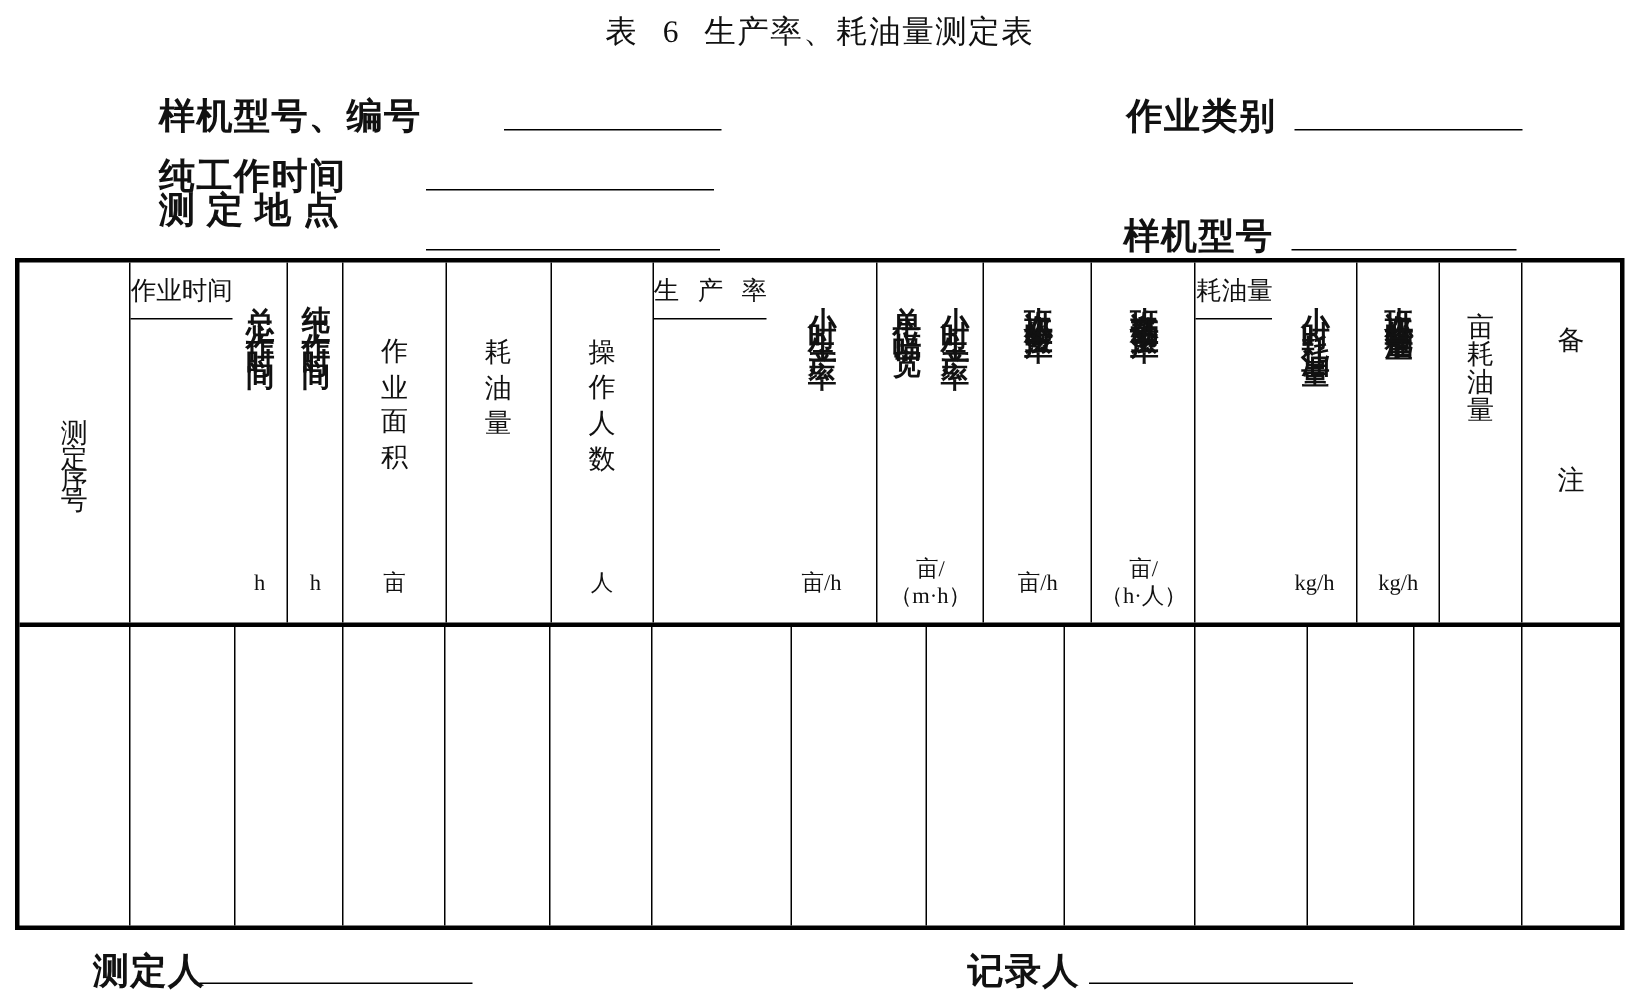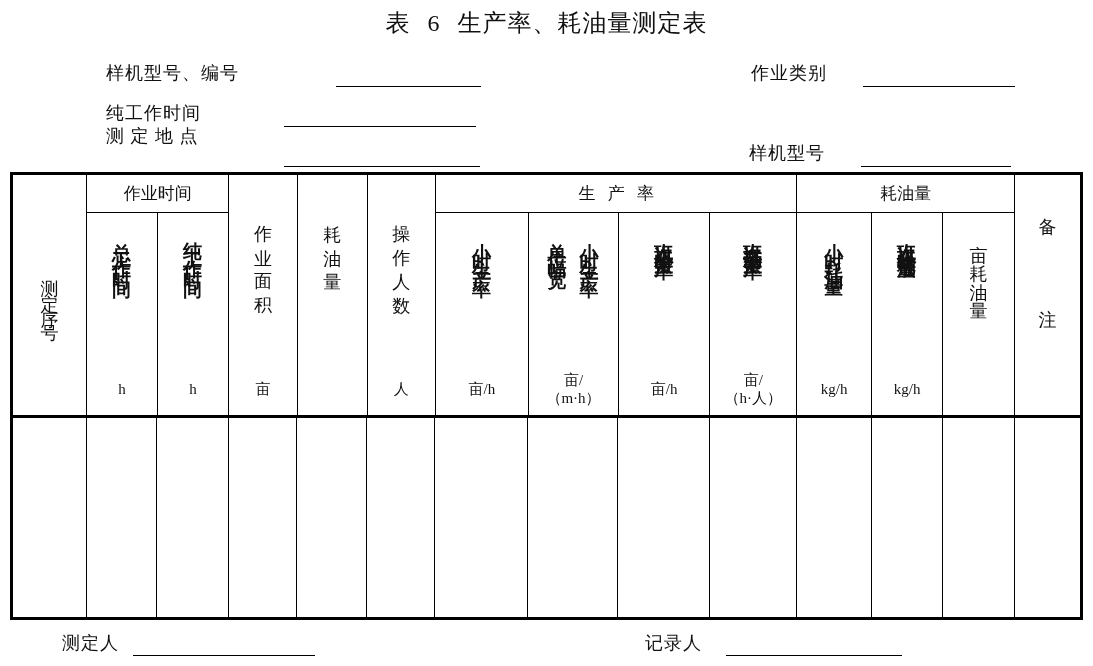--- a/index.html
+++ b/index.html
@@ -1,29 +1,29 @@
 <!DOCTYPE html>
 <html><head>
 <meta charset="utf-8">
 <style>
   html,body{margin:0;padding:0;background:#fff;}
   body{width:1093px;height:666px;position:relative;overflow:hidden;
        font-family:"Liberation Serif","DejaVu Serif",serif;color:#111;}
   .title{position:absolute;left:0;top:7px;width:100%;text-align:center;
-         font-size:24px;word-spacing:10px;letter-spacing:1px;}
-  .flabel{position:absolute;font-size:18px;letter-spacing:1px;white-space:pre;}
+         font-size:21px;word-spacing:10px;letter-spacing:1px;}
+  .flabel{position:absolute;font-size:24px;letter-spacing:1px;white-space:pre;font-weight:bold;}
   .blank{position:absolute;height:0;border-bottom:1.5px solid #000;}
   
   .ftable{position:absolute;left:10px;top:172px;width:1073px;height:448px;
           border:3px solid #000;box-sizing:border-box;display:flex;flex-direction:column;}
   .thead{display:flex;flex-direction:row;height:240px;border-bottom:3px solid #000;}
   .tbody{display:flex;flex-direction:row;flex:1;}
   .thead > * + *, .tbody > * + *, .gcols > * + *{border-left:1px solid #000;}
   .hcell{display:flex;flex-direction:column;box-sizing:border-box;min-width:0;}
-  .hgroup{display:flex;flex-direction:column;box-sizing:border-box;min-width:0;}
+  .hgroup{display:flex;box-sizing:border-box;min-width:0;}
   .glabel{height:37px;border-bottom:1px solid #000;display:flex;align-items:center;
           justify-content:center;font-size:17px;word-spacing:8px;white-space:pre;}
   .gcols{flex:1;display:flex;flex-direction:row;min-width:0;}
   .vtarea{flex:1;display:flex;justify-content:center;align-items:flex-start;
           padding-top:14px;overflow:hidden;}
   .vtarea.center{align-items:center;padding-top:0;}
   .vt{writing-mode:vertical-rl;text-orientation:upright;line-height:1;display:block;}
   .vt.seq{font-size:18px;letter-spacing:15px;}
   .vt.reg{font-size:18px;letter-spacing:24px;}
   .vt.regsub{font-size:18px;letter-spacing:19px;}

